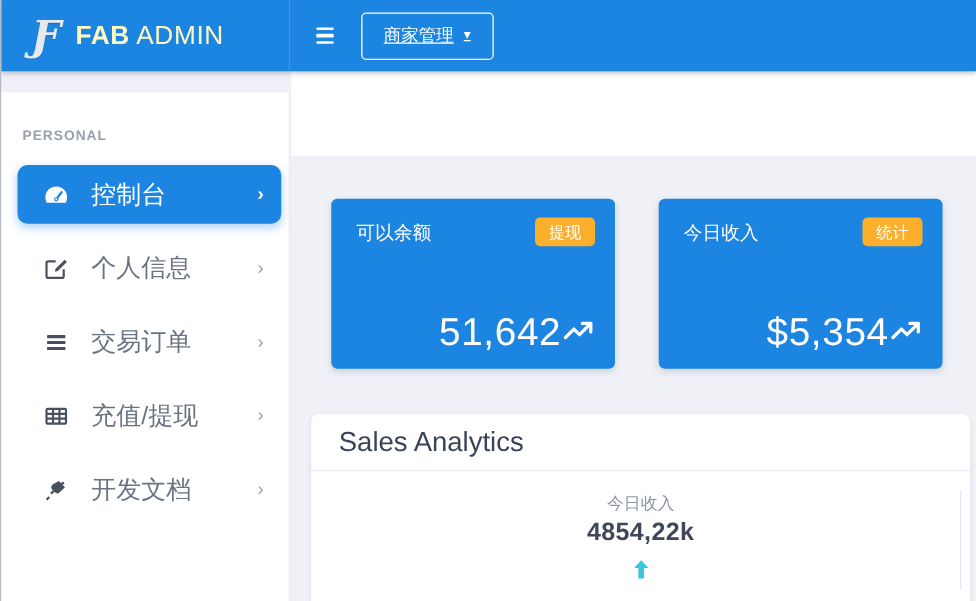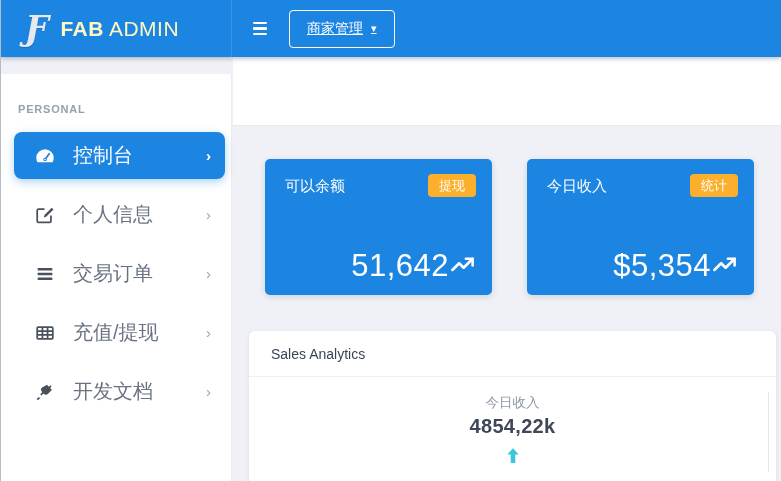--- a/index.html
+++ b/index.html
@@ -62,21 +62,21 @@
   .stat-badge { background:#fbaf2a; color:#fff; font-size:13px;
     padding:5px 11px; border-radius:4px; cursor:pointer; line-height:1; }
   .stat-body { display:flex; justify-content:flex-end; align-items:flex-end; }
   .stat-value { font-size:31px; letter-spacing:.5px; line-height:1; }
   .trend { width:27px; height:27px; margin-bottom:2px; }
   .trend svg { width:27px; height:27px; display:block; }
 
   .sales-card { margin:36px 0 0 16px; width:527px; background:#fff;
     border-radius:6px; box-shadow:0 1px 4px rgba(50,60,80,.10); overflow:hidden; }
   .sales-header { height:46px; line-height:46px; padding-left:22px;
-    font-size:14px; color:#3a4358; border-bottom:1px solid #edeff4; }
+    font-size:22px; color:#3a4358; border-bottom:1px solid #edeff4; }
   .sales-body { position:relative; height:125px; text-align:center; padding-top:17px; }
   .metric-label { font-size:13.5px; color:#8d96a7; }
   .metric-value { font-size:20px; font-weight:700; color:#3f4759; margin-top:3px;
     letter-spacing:.3px; }
   .metric-arrow { margin-top:7px; }
   .metric-arrow svg { width:22px; height:22px; }
   .v-divider { position:absolute; right:7px; top:15px; width:1px; height:80px;
     background:#e3e6ec; }
 </style>
 </head>

